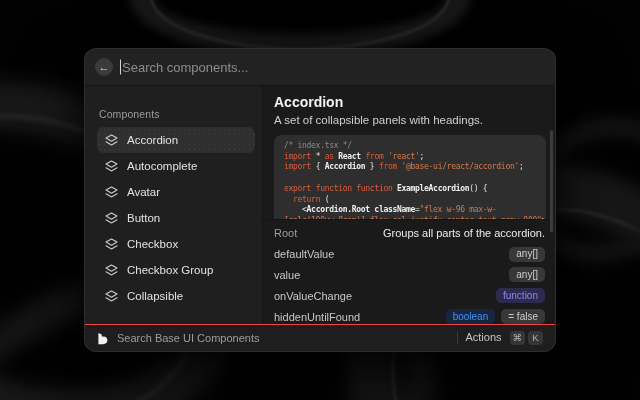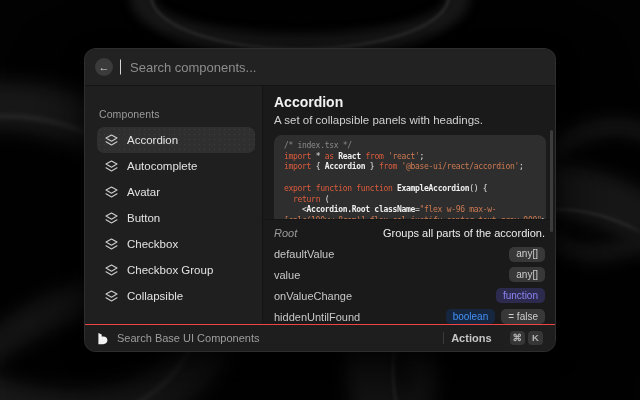--- a/index.html
+++ b/index.html
@@ -42,21 +42,21 @@
   .back-btn {
     flex: none; width: 18px; height: 18px; border-radius: 50%;
     background: #3b3b3b; border: none; color: #dcdcdc;
     font-size: 11px; line-height: 17px; text-align: center; cursor: pointer;
     font-family: "Liberation Sans", sans-serif;
   }
   .search-wrap { position: relative; flex: 1; display: flex; align-items: center; }
   .caret { position: absolute; left: 0; top: 50%; transform: translateY(-50%); width: 1px; height: 15px; background: #d5d5d5; }
   .search-input {
     width: 100%; background: transparent; border: none; outline: none;
-    color: #e8e8e8; font-size: 13px; padding-left: 10px;
+    color: #e8e8e8; font-size: 13px; padding-left: 2px;
     font-family: "Liberation Sans", sans-serif;
   }
   .search-input::placeholder { color: #8d8d8d; }
 
   
   .body { flex: 1; display: flex; min-height: 0; }
 
   .sidebar {
     flex: none; width: 178px; border-right: 1px solid #141414;
     padding: 9px 7px 0 12px; background: #1f1f1f; overflow: hidden;
@@ -88,21 +88,21 @@
   }
   .tok-c { color: var(--comment, #8a8a8a); }
   .tok-k { color: var(--kw, #dd5c3c); }
   .tok-s { color: var(--str, #cd7a52); }
   .tok-b { color: #f0f0f0; font-weight: bold; }
   .tok-p { color: #e4e4e4; }
 
   .props { flex: 1; border-top: 1px solid #141414; padding: 3px 10px 0 11px; display: flex; flex-direction: column; }
   .prop-row { height: 20.8px; display: flex; align-items: center; justify-content: space-between; gap: 8px; }
   .prop-name { font-size: 11px; color: #c8c8c8; white-space: nowrap; }
-  .prop-name.dim { color: #9a9a9a; font-style: italic; }
+  .prop-name.dim { color: #9a9a9a; }
   .prop-right { display: flex; align-items: center; gap: 6px; }
   .prop-desc { font-size: 11px; color: #ececec; white-space: nowrap; }
   .badge {
     font-size: 10px; line-height: 1; padding: 2.5px 7px; border-radius: 5px; white-space: nowrap;
   }
   .badge-plain    { background: var(--badge-plain-bg, #383838); color: var(--badge-plain-text, #cdcdcd); }
   .badge-function { background: var(--badge-function-bg, #2d2b4d); color: var(--badge-function-text, #8d84f2); }
   .badge-boolean  { background: var(--badge-boolean-bg, #17263f); color: var(--badge-boolean-text, #4292f7); }
 
   .scroll-thumb { position: absolute; right: 2px; top: 44px; width: 3px; height: 102px; border-radius: 2px; background: #3c3c3c; }
@@ -116,21 +116,21 @@
   .footer-brand { font-size: 11px; color: #9e9e9e; }
   .footer-right { margin-left: auto; display: flex; align-items: center; gap: 7px; }
   .open-doc { display: flex; align-items: center; gap: 7px; background: none; border: none; cursor: pointer; padding: 0; font-family: "Liberation Sans", sans-serif; }
   .open-doc-label { font-size: 11px; font-weight: 600; color: #e6e6e6; }
   .key {
     background: #363636; color: #b2b2b2; border-radius: 4px;
     font-size: 9.5px; min-width: 15px; height: 14px; line-height: 14px;
     text-align: center; padding: 0 3px; display: inline-block;
   }
   .vdivider { width: 1px; height: 12px; background: #3b3b3b; }
-  .actions-btn { display: flex; align-items: center; gap: 18px; background: none; border: none; cursor: pointer; padding: 0; font-family: "Liberation Sans", sans-serif; font-weight: bold; }
+  .actions-btn { display: flex; gap: 8px; background: none; border: none; cursor: pointer; padding: 0; font-family: "Liberation Sans", sans-serif; }
   .actions-label { font-size: 11px; color: #c6c6c6; }
 </style>
 </head>
 <body>
 
 <div class="bg">
   <div class="shape s1"></div>
   <div class="shape s1b"></div>
   <div class="shape s2"></div>
   <div class="shape s2b"></div>

